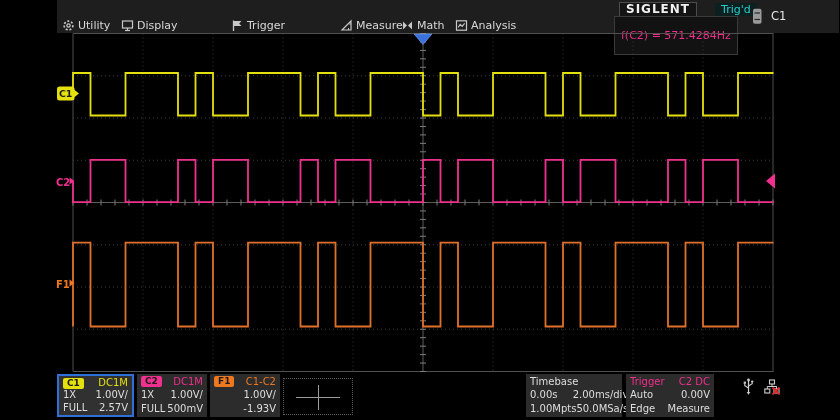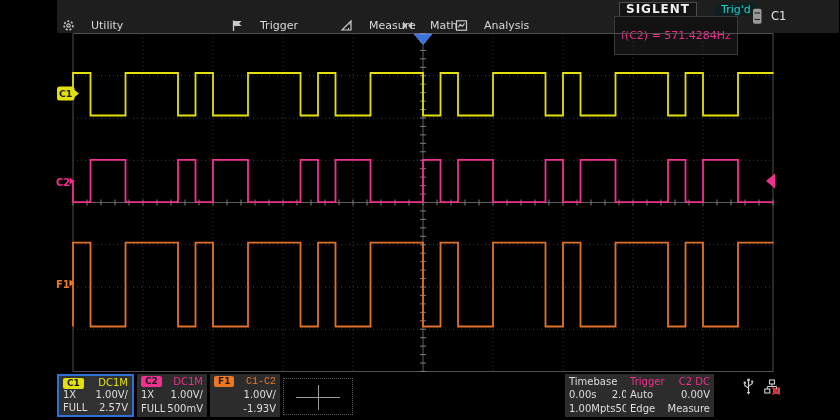--- a/index.html
+++ b/index.html
@@ -1,62 +1,70 @@
 <!DOCTYPE html>
 <html><head>
 <meta charset="utf-8">
 <style>
   html,body{margin:0;padding:0;background:#000;}
   .screen{position:relative;width:840px;height:420px;background:#000;overflow:hidden;
           font-family:"DejaVu Sans","Liberation Sans",sans-serif;-webkit-font-smoothing:antialiased;}
   
   .menubar{position:absolute;left:57px;top:0;width:782px;height:33px;background:#1e1e1e;}
-  .menu-item{position:absolute;top:0;height:50px;display:flex;align-items:center;gap:16px;
+  .menu-item{position:absolute;top:0;height:50px;display:flex;align-items:center;gap:3px;
              color:#d8d8d8;font-size:11px;cursor:default;}
   .menu-item svg{flex:0 0 auto;}
   .brandbox{position:absolute;left:562px;top:2px;display:flex;align-items:center;gap:8px;}
   .siglent{font-weight:bold;font-size:12px;letter-spacing:1px;color:#f0f0f0;
            border:1px solid #4c4c4c;background:#141414;padding:0 6px;line-height:13px;}
   .trigd{color:#27cbcb;font-size:11px;margin-left:10px;background:#0d2020;padding:0 6px;line-height:13px;}
   .freqbox{position:absolute;left:557px;top:16px;border:1px solid #3a3a3a;background:#121212;
            color:#f02e8c;font-size:11px;line-height:13px;padding:12px 6px;}
   .hdr-ch{position:absolute;left:714px;top:9px;color:#e6e6e6;font-size:11.5px;}
   
   .panel{position:absolute;top:374px;height:43px;background:#2c2c2c;box-sizing:border-box;
          display:grid;grid-template-rows:repeat(3,1fr);font-size:10px;color:#dedede;padding:1px 0;}
   .prow{display:flex;justify-content:space-between;align-items:center;padding:0 4px;line-height:12px;}
   .chip{display:inline-block;font-weight:bold;font-size:9px;color:#1b1b1b;border-radius:2px;
         padding:0 4px;line-height:11px;}
   .p-c1{left:57px;width:77px;border:2px solid #2e6fd8;background:#313131;}
   .p-c2{left:137px;width:70px;}
   .p-f1{left:210px;width:70px;}
-  .p-tb{left:526px;width:96px;margin-left:39px;}
+  .p-tb{left:526px;width:96px;}
   .p-tr{left:626px;width:88px;}
   .delaybox{position:absolute;left:283px;top:378px;width:70px;height:37px;border:1px dotted #5c5c5c;box-sizing:border-box;}
   .cross-h{position:absolute;left:12px;top:18px;width:44px;height:1px;background:#9c9c9c;}
   .cross-v{position:absolute;left:34px;top:6px;width:1px;height:25px;background:#9c9c9c;}
   .staticons{position:absolute;left:742px;top:378px;display:flex;gap:9px;align-items:center;}
-  .yel{color:#e4e00e;} .pnk{color:#f02e8c;} .org{color:#ee7820;font-family:Liberation Mono, monospace;}
+  .yel{color:#e4e00e;} .pnk{color:#f02e8c;} .org{color:#ee7820;}
   svg text{font-family:"DejaVu Sans","Liberation Sans",sans-serif;}
 </style>
 </head>
 <body>
 
 <div class="screen">
 
   <div class="menubar">
 
     <div class="menu-item" style="left:5px">
       <svg width="13" height="13" viewBox="0 0 13 13">
         <circle cx="6.5" cy="6.5" r="4.4" fill="none" stroke="#c8c8c8" stroke-width="1.6" stroke-dasharray="2 1.8"></circle>
         <circle cx="6.5" cy="6.5" r="1.7" fill="none" stroke="#c8c8c8" stroke-width="1.2"></circle>
       </svg>
       <span>Utility</span>
     </div>
 
+    <div class="menu-item" style="left:64px">
+      <svg width="13" height="13" viewBox="0 0 13 13">
+        <rect x="1.5" y="2" width="10" height="7" fill="none" stroke="#c8c8c8" stroke-width="1.2"></rect>
+        <line x1="6.5" y1="9" x2="6.5" y2="11" stroke="#c8c8c8" stroke-width="1.2"></line>
+        <line x1="4" y1="11.5" x2="9" y2="11.5" stroke="#c8c8c8" stroke-width="1.2"></line>
+      </svg>
+      <span>Display</span>
+    </div>
 
 
     <div class="menu-item" style="left:174px">
       <svg width="13" height="13" viewBox="0 0 13 13">
         <line x1="2.5" y1="1.5" x2="2.5" y2="12" stroke="#c8c8c8" stroke-width="1.3"></line>
         <polygon points="2.5,2 10.5,2 8.2,4.5 10.5,7 2.5,7" fill="#c8c8c8"></polygon>
       </svg>
       <span>Trigger</span>
     </div>
 

